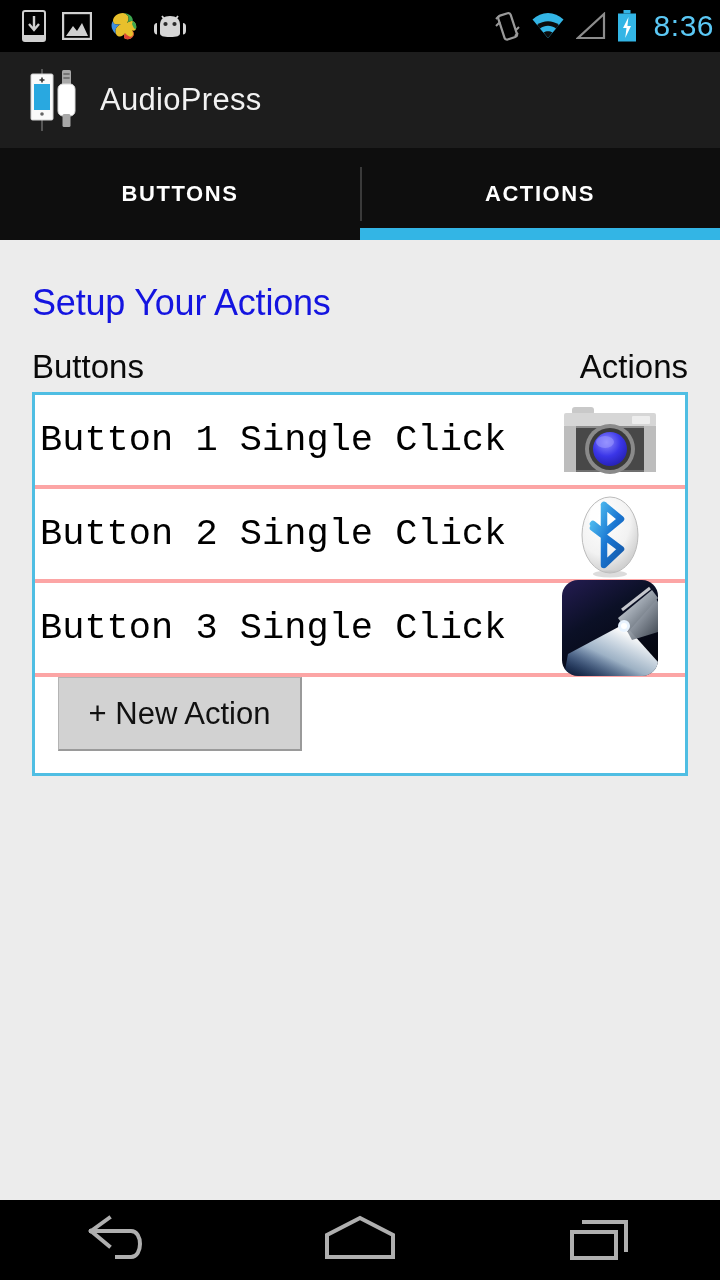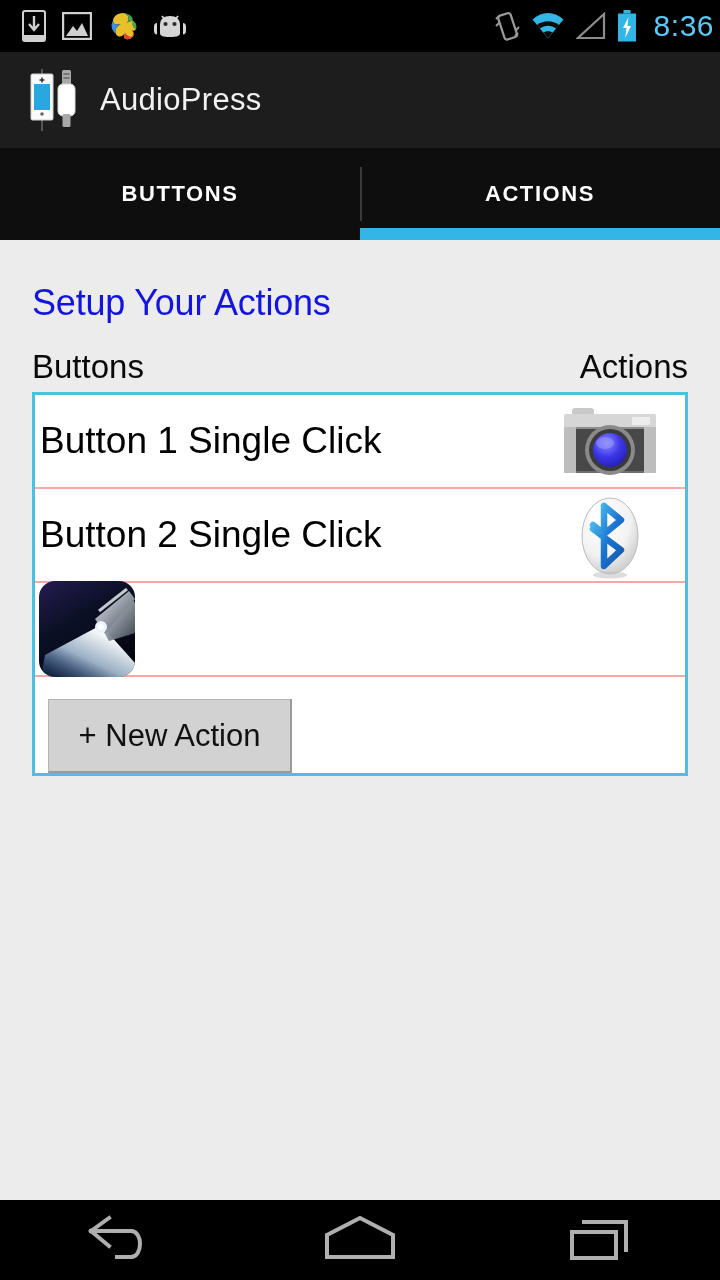--- a/index.html
+++ b/index.html
@@ -166,46 +166,47 @@
     box-sizing: border-box;
   }
   .action-row {
     position: relative;
     display: flex;
     align-items: center;
     justify-content: space-between;
     height: 94px;
     box-sizing: border-box;
     padding: 0 4px 0 3px;
-    border-bottom: 2px solid #fca5a5;
+    border-bottom: 4px solid #fca5a5;
     background: #FFFFFF;
+    font-family: Liberation Mono, monospace;
   }
   .action-row:last-of-type { border-bottom: none; }
   .row-label {
     color: #000000;
     font-size: 37px;
     line-height: 40px;
     white-space: nowrap;
     padding-left: 2px;
   }
   .row-icon {
     width: 98px;
     height: 86px;
     flex: none;
     display: flex;
     align-items: center;
     justify-content: center;
     margin-right: 22px;
   }
   #new-action-row {
     display: flex;
-    align-items: flex-end;
+    align-items: flex-start;
     height: 96px;
     background: #FFFFFF;
-    padding-left: 13px;
+    padding-left: 23px;
     box-sizing: border-box;
   }
   #new-action-button {
     width: 244px;
     height: 74px;
     background: #D2D2D2;
     border: 1px solid #B4B4B4;
     border-bottom: 2px solid #9A9A9A;
     border-right: 2px solid #9A9A9A;
     display: flex;
@@ -407,20 +408,21 @@
             </defs>
             <ellipse cx="39" cy="46" rx="28" ry="38" fill="url(#eggG)" stroke="#BCBCBC" stroke-width="1"></ellipse>
             <ellipse cx="31" cy="28" rx="13" ry="15" fill="#FFFFFF" opacity="0.75"></ellipse>
             <path d="M33 16 L33 44 L22 35 M33 44 L33 76 L50 60 L22 39 M33 44 L50 30 L33 16" fill="none" stroke="url(#btG)" stroke-width="6.5" stroke-linejoin="round" stroke-linecap="round"></path>
             <ellipse cx="39" cy="85" rx="17" ry="3.5" fill="#C0C0C0" opacity="0.55"></ellipse>
           </svg>
         </span>
       </div>
 
       <div class="action-row">
+        <span class="row-label">Button 3 Single Click</span>
         <span class="row-icon">
           <svg width="96" height="96" viewBox="0 0 96 96">
             <defs>
               <linearGradient id="flBg" x1="0" y1="0" x2="0.6" y2="1">
                 <stop offset="0%" stop-color="#241C52"></stop>
                 <stop offset="45%" stop-color="#0B1026"></stop>
                 <stop offset="100%" stop-color="#04060F"></stop>
               </linearGradient>
               <linearGradient id="beamG" x1="0.7" y1="0.2" x2="0" y2="1">
                 <stop offset="0%" stop-color="#FFFFFF" stop-opacity="0.98"></stop>

